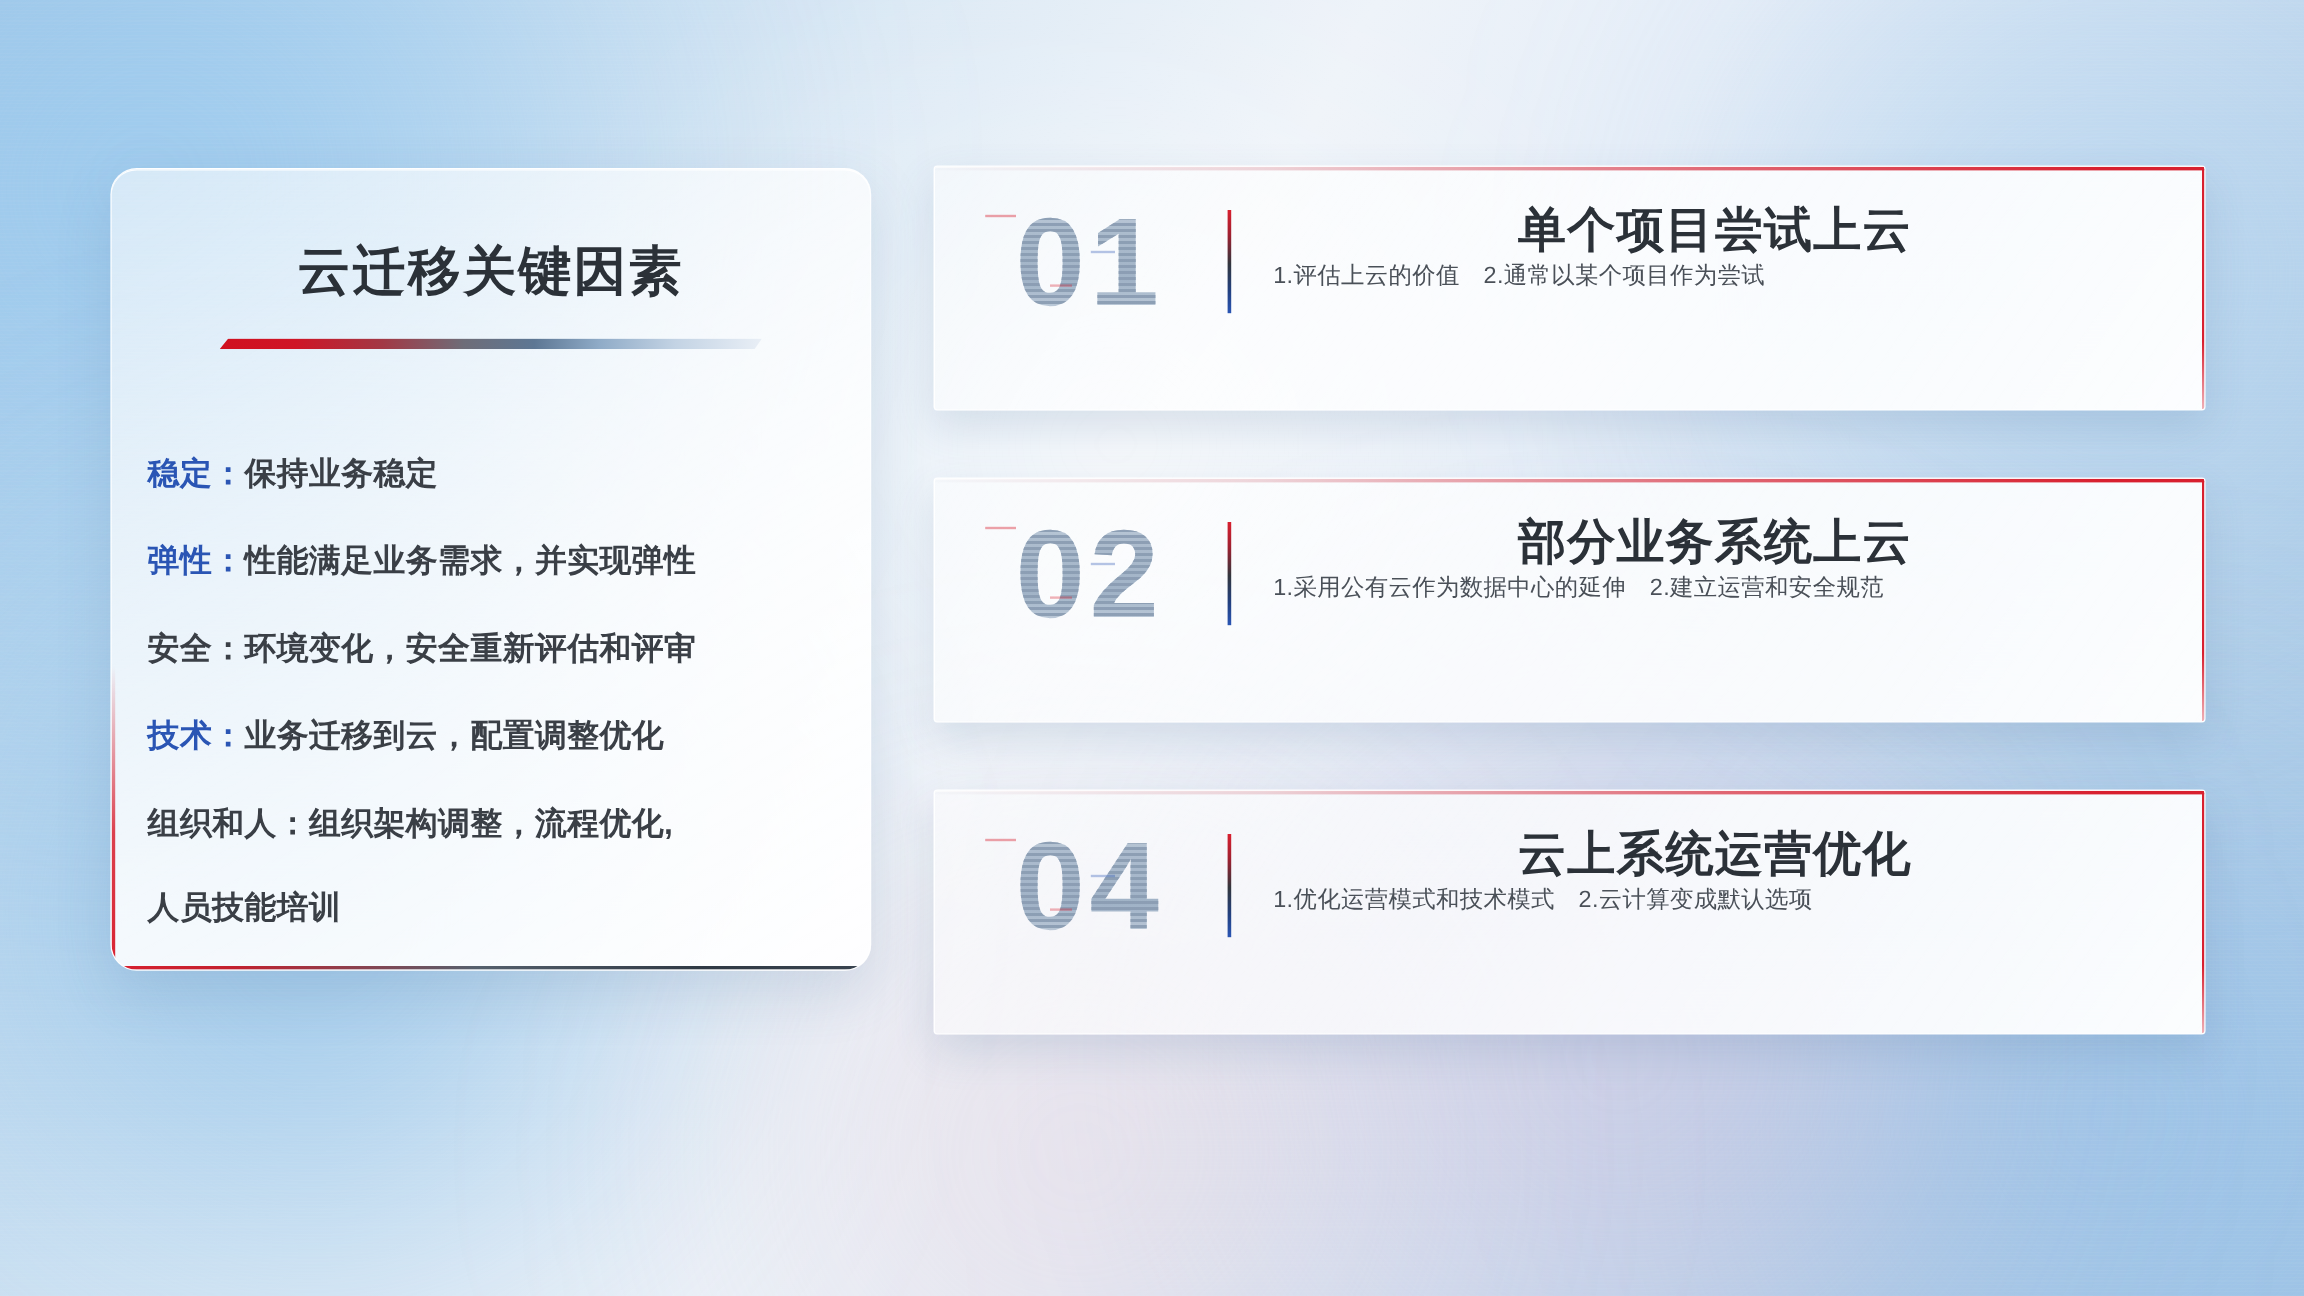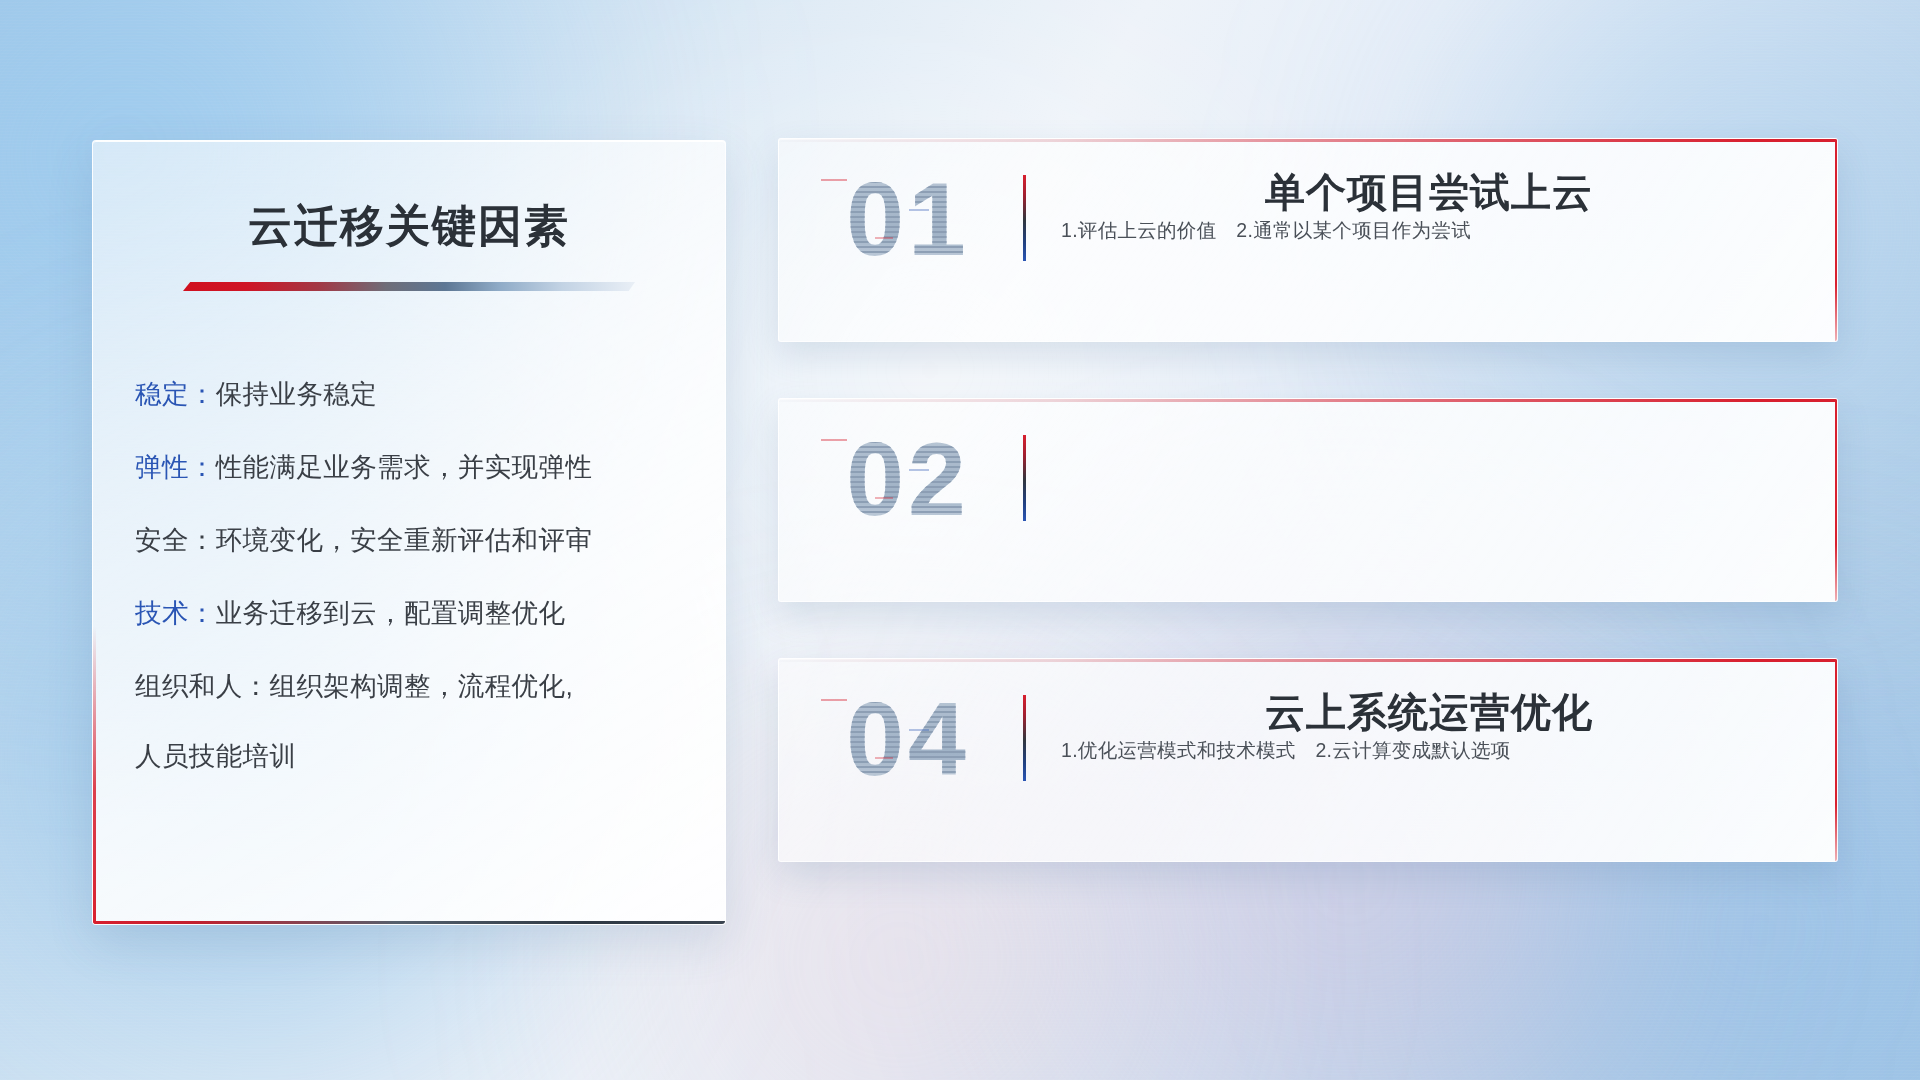--- a/index.html
+++ b/index.html
@@ -47,22 +47,22 @@
     position:absolute; inset:0; opacity:.30; mix-blend-mode:overlay;
     background-image:
       repeating-linear-gradient(0deg, rgba(255,255,255,.10) 0 1px, rgba(0,0,0,0) 1px 3px);
   }
 
   
   #stage { position:absolute; inset:0; }
 
   
   #left-panel {
-    position:absolute; left:92px; top:140px; width:634px; height:785px;
-    border-radius:4px;
+    position:absolute; left:92px; top:140px; width:634px; height:669px;
+    border-radius:22px;
     background:linear-gradient(152deg,
       rgba(255,255,255,.56) 0%,
       rgba(255,255,255,.70) 28%,
       rgba(255,255,255,.86) 62%,
       rgba(255,255,255,.95) 100%);
     box-shadow:0 18px 46px rgba(66,104,150,.16),
                inset 0 1px 0 rgba(255,255,255,.95);
     border:1px solid rgba(255,255,255,.85);
     overflow:hidden;
   }
@@ -82,21 +82,21 @@
   }
   .title-rule {
     margin:26px auto 0; width:452px; height:9px;
     background:linear-gradient(90deg,
       #d0101f 0%, #cf1526 14%, #a23845 30%,
       #6e6d78 45%, #5d7794 58%, #8fabc7 70%,
       #c3d3e4 84%, #e9eff6 100%);
     clip-path:polygon(1.6% 0, 100% 0, 98.6% 100%, 0 100%);
   }
 
-  .factor-list { margin:86px 0 0 0; padding:0 40px 0 42px; }
+  .factor-list { margin:86px 0 0 0; padding:0 40px 0 30px;font-weight:bold; }
   .factor-row {
     font-size:26.5px; color:#3a3f46; line-height:1.32;
     margin-bottom:38px; letter-spacing:.4px; white-space:nowrap;
   }
   .factor-row.wrapline { margin-bottom:34px; }
   .factor-row .k { color:#2a55b4; }
   .factor-row .k.dark { color:#3a3f46; }
   .factor-row .v { color:#3a3f46; }
   .factor-cont { font-size:26.5px; color:#3a3f46; letter-spacing:.4px; }
 
@@ -232,20 +232,24 @@
         <div class="step-desc">1.评估上云的价值　2.通常以某个项目作为尝试</div>
       </div>
     </article>
 
     <article class="step-card">
       <div class="edge-top"></div>
       <div class="edge-right"></div>
       <div class="step-num">02</div>
       <div class="num-accent"></div>
       <div class="step-divider"></div>
+      <div class="step-body">
+        <div class="step-title">部分业务系统上云</div>
+        <div class="step-desc">1.采用公有云作为数据中心的延伸　2.建立运营和安全规范</div>
+      </div>
     </article>
 
 
     <article class="step-card">
       <div class="edge-top"></div>
       <div class="edge-right"></div>
       <div class="step-num">04</div>
       <div class="num-accent"></div>
       <div class="step-divider"></div>
       <div class="step-body">

